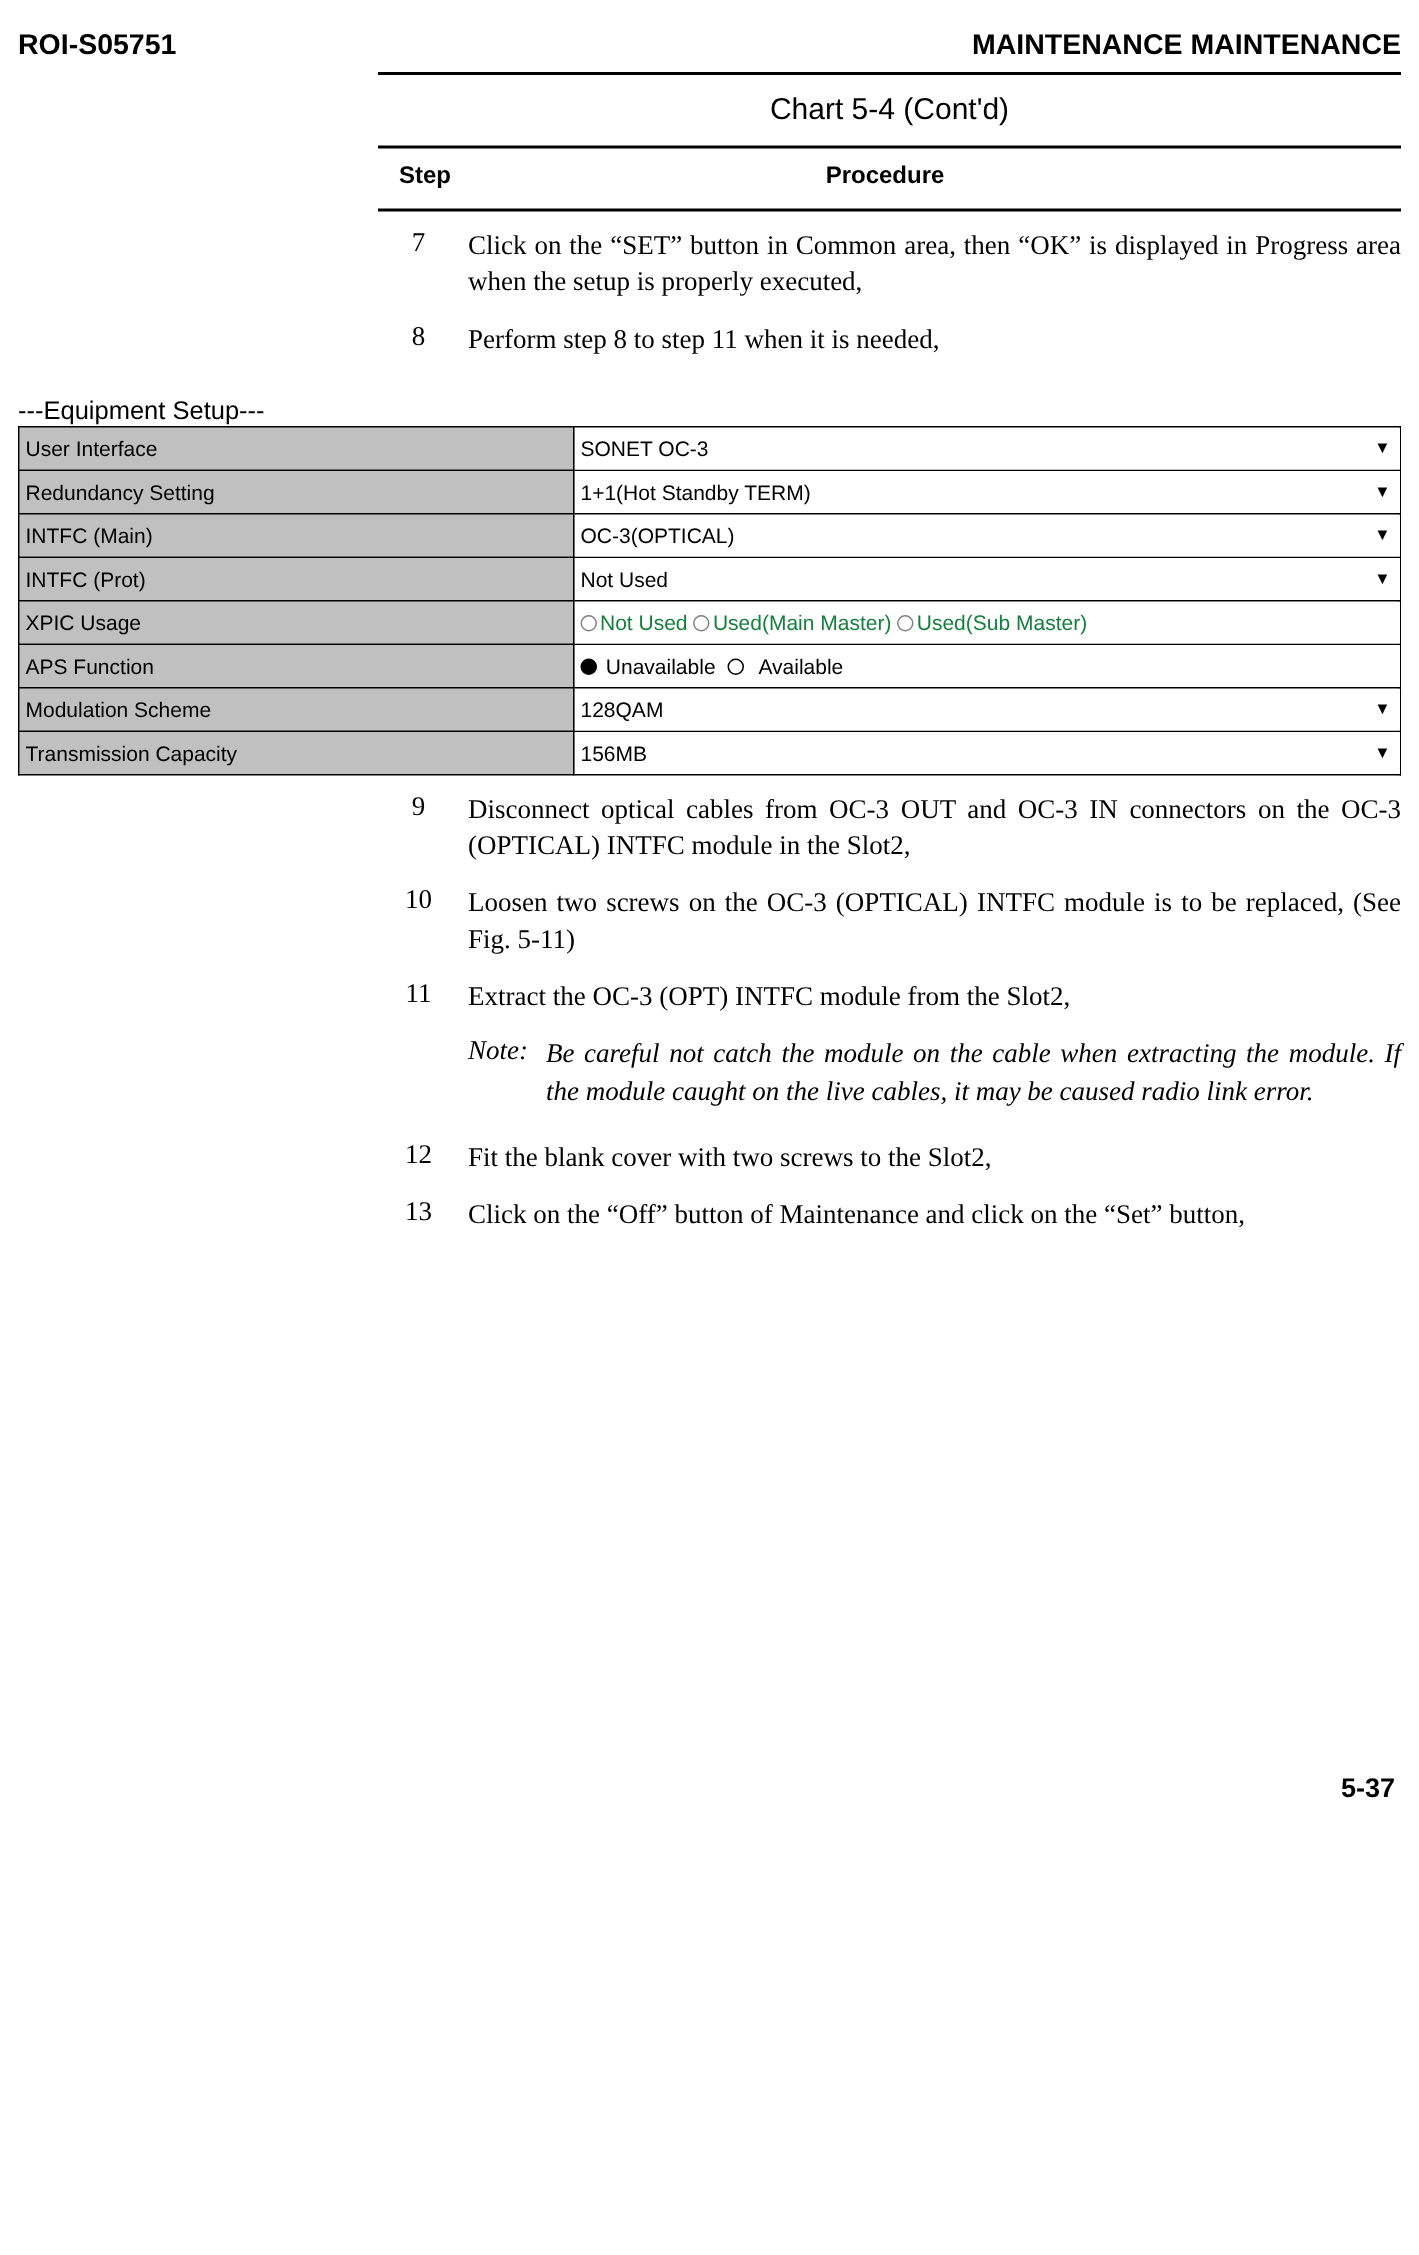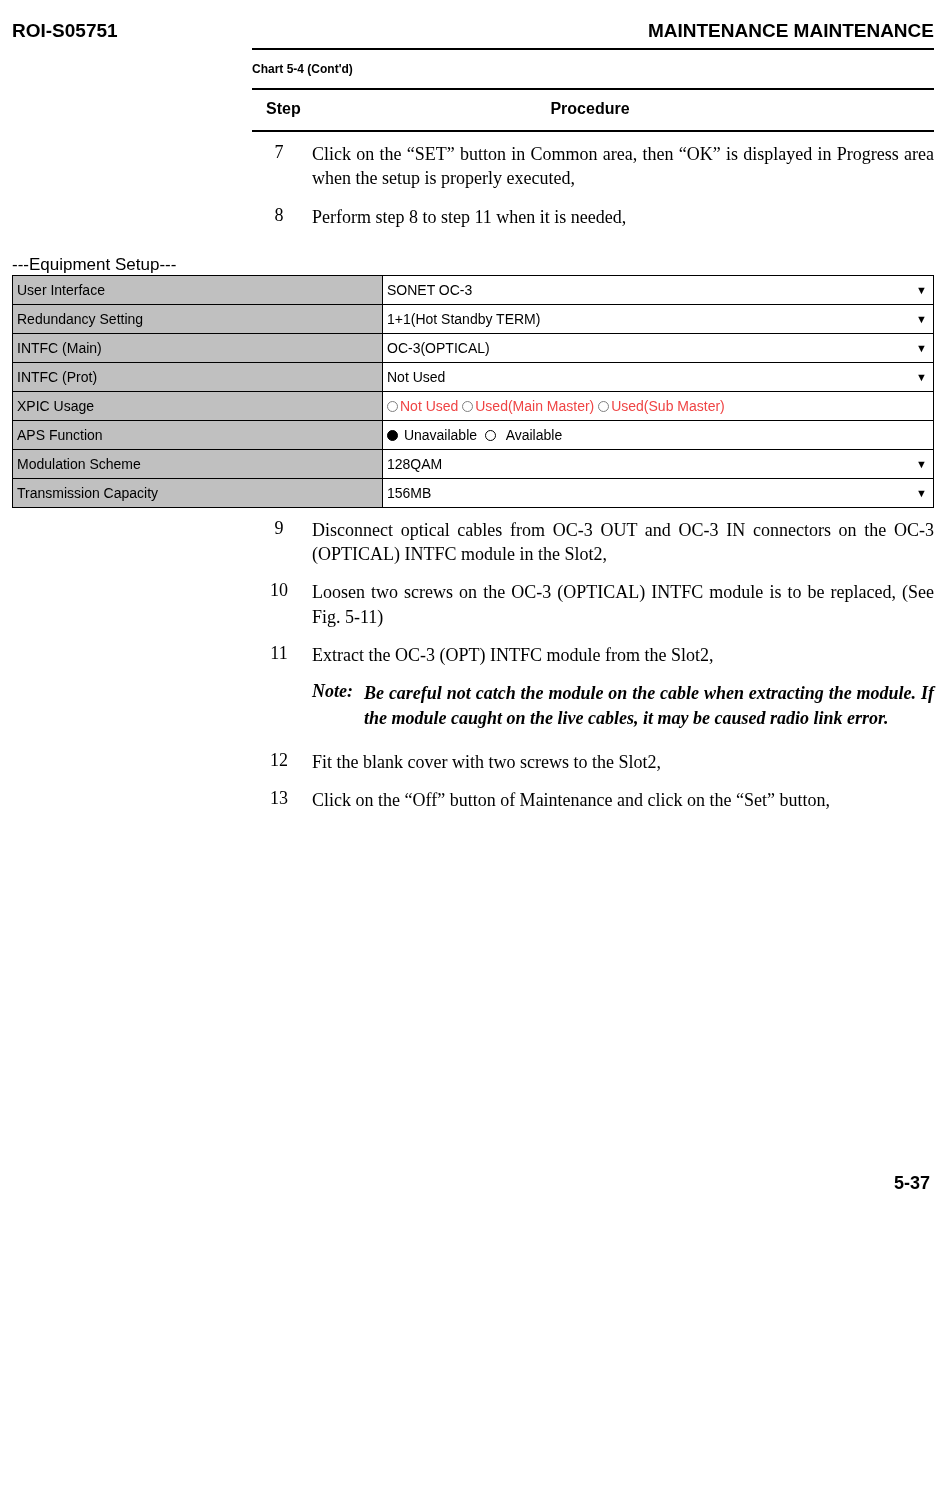--- a/index.html
+++ b/index.html
@@ -8,36 +8,36 @@
     padding: 20px 12px 12px 12px;
     font-family: Arial, Helvetica, sans-serif;
     font-size: 15px;
     color: #000;
     background: #fff;
     width: 946px;
   }
   .header-line { display: flex; justify-content: space-between; font-weight: bold; font-size: 19px; }
   .chart-block { margin-left: 240px; margin-right: 0; }
   .rule { border-top: 2px solid #000; margin: 6px 0; }
-  .chart-title { text-align: left; font-weight: bold; font-size: 12px; padding: 6px 0; }
+  .chart-title { text-align: center; font-weight: normal; font-size: 20px; padding: 6px 0; }
   .step-line { display: flex; font-weight: bold; font-size: 16px; padding: 4px 0 6px 0; }
   .step-line .lbl-step { width: 60px; margin-left: 14px; }
   .step-line .lbl-proc { flex: 1; text-align: center; padding-right: 80px; }
   .proc-row { display: flex; margin: 10px 0 14px 0; font-family: "Times New Roman", Times, serif; font-size: 18px; }
   .proc-row .num { width: 60px; text-align: center; padding-right: 6px; }
   .proc-row .txt { flex: 1; text-align: justify; line-height: 1.35; }
-  .note-row { display: flex; margin: 10px 0 20px 60px; font-family: "Times New Roman", Times, serif; font-size: 18px; font-style: italic; font-weight: bold; }
+  .note-row { display: flex; margin: 10px 0 20px 60px; font-family: "Times New Roman", Times, serif; font-size: 18px; font-style: italic; }
   .note-row .nlabel { width: 52px; flex: 0 0 52px; }
   .note-row .ntxt { flex: 1; text-align: justify; line-height: 1.35; }
   .setup-heading { font-size: 17px; margin: 26px 0 0 0; }
   table.setup { border-collapse: collapse; width: 100%; font-size: 14px; }
   table.setup td { border: 1px solid #000; padding: 6px 4px; height: 21px; vertical-align: middle; }
   td.lab { background: #c0c0c0; width: 370px; }
   td.val { background: #fff; position: relative; }
-  td.val-grey { color: #ef4444; }
+  td.val-grey { color: #15803d; }
   .caret { position: absolute; right: 6px; top: 50%; transform: translateY(-50%); font-size: 11px; }
   .radio { display: inline-block; width: 11px; height: 11px; border: 1.2px solid #000; border-radius: 50%; vertical-align: middle; margin: 0 2px 2px 0; position: relative; }
   .radio.grey { border-color: #808080; }
   .radio.filled { background: #000; }
   .page-footer { position: relative; margin-top: 360px; text-align: right; font-weight: bold; font-size: 18px; padding-right: 4px; }
 </style>
 </head>
 <body>
 
 <div class="header-line">

